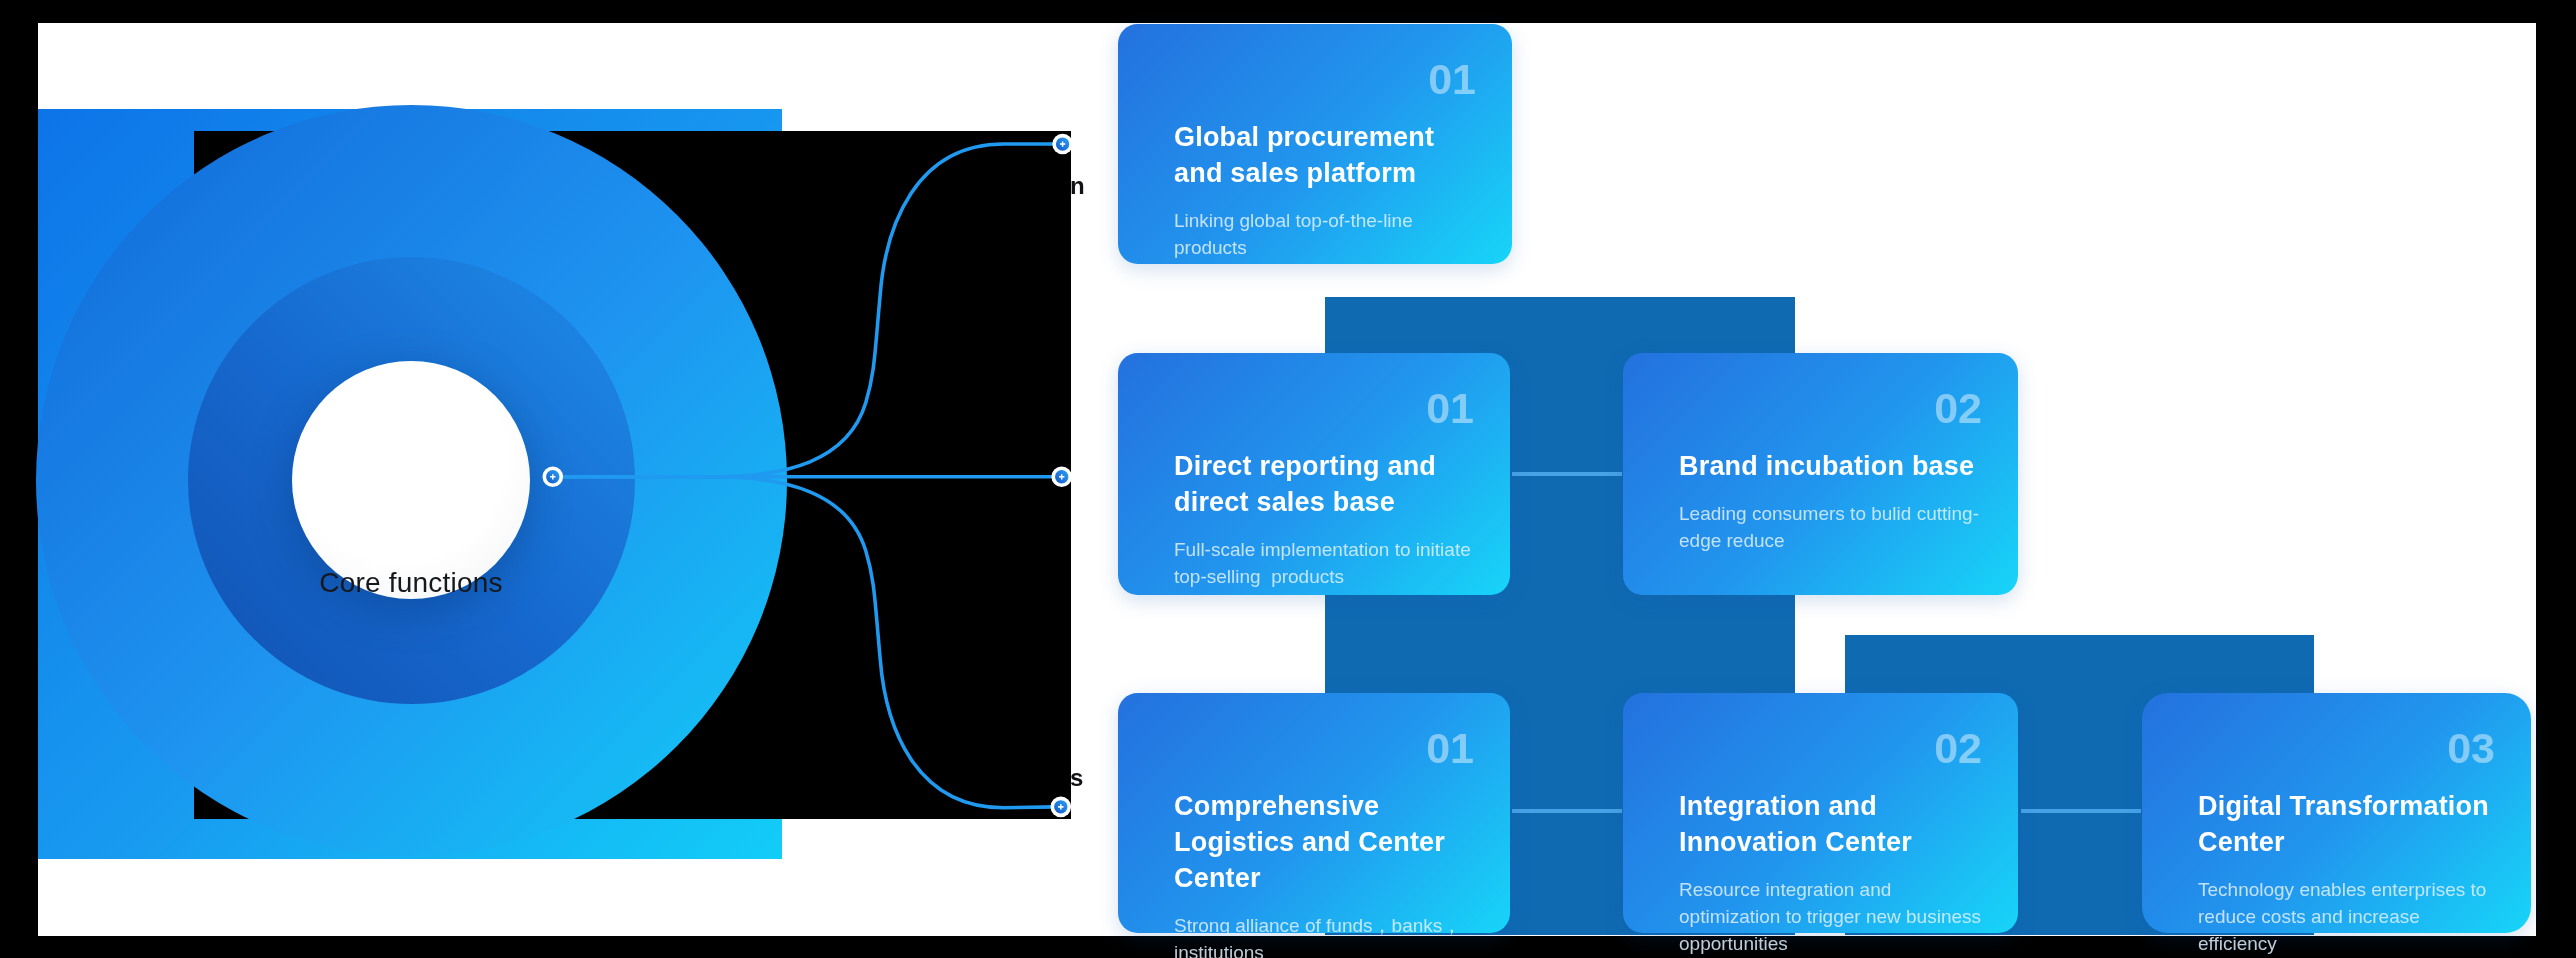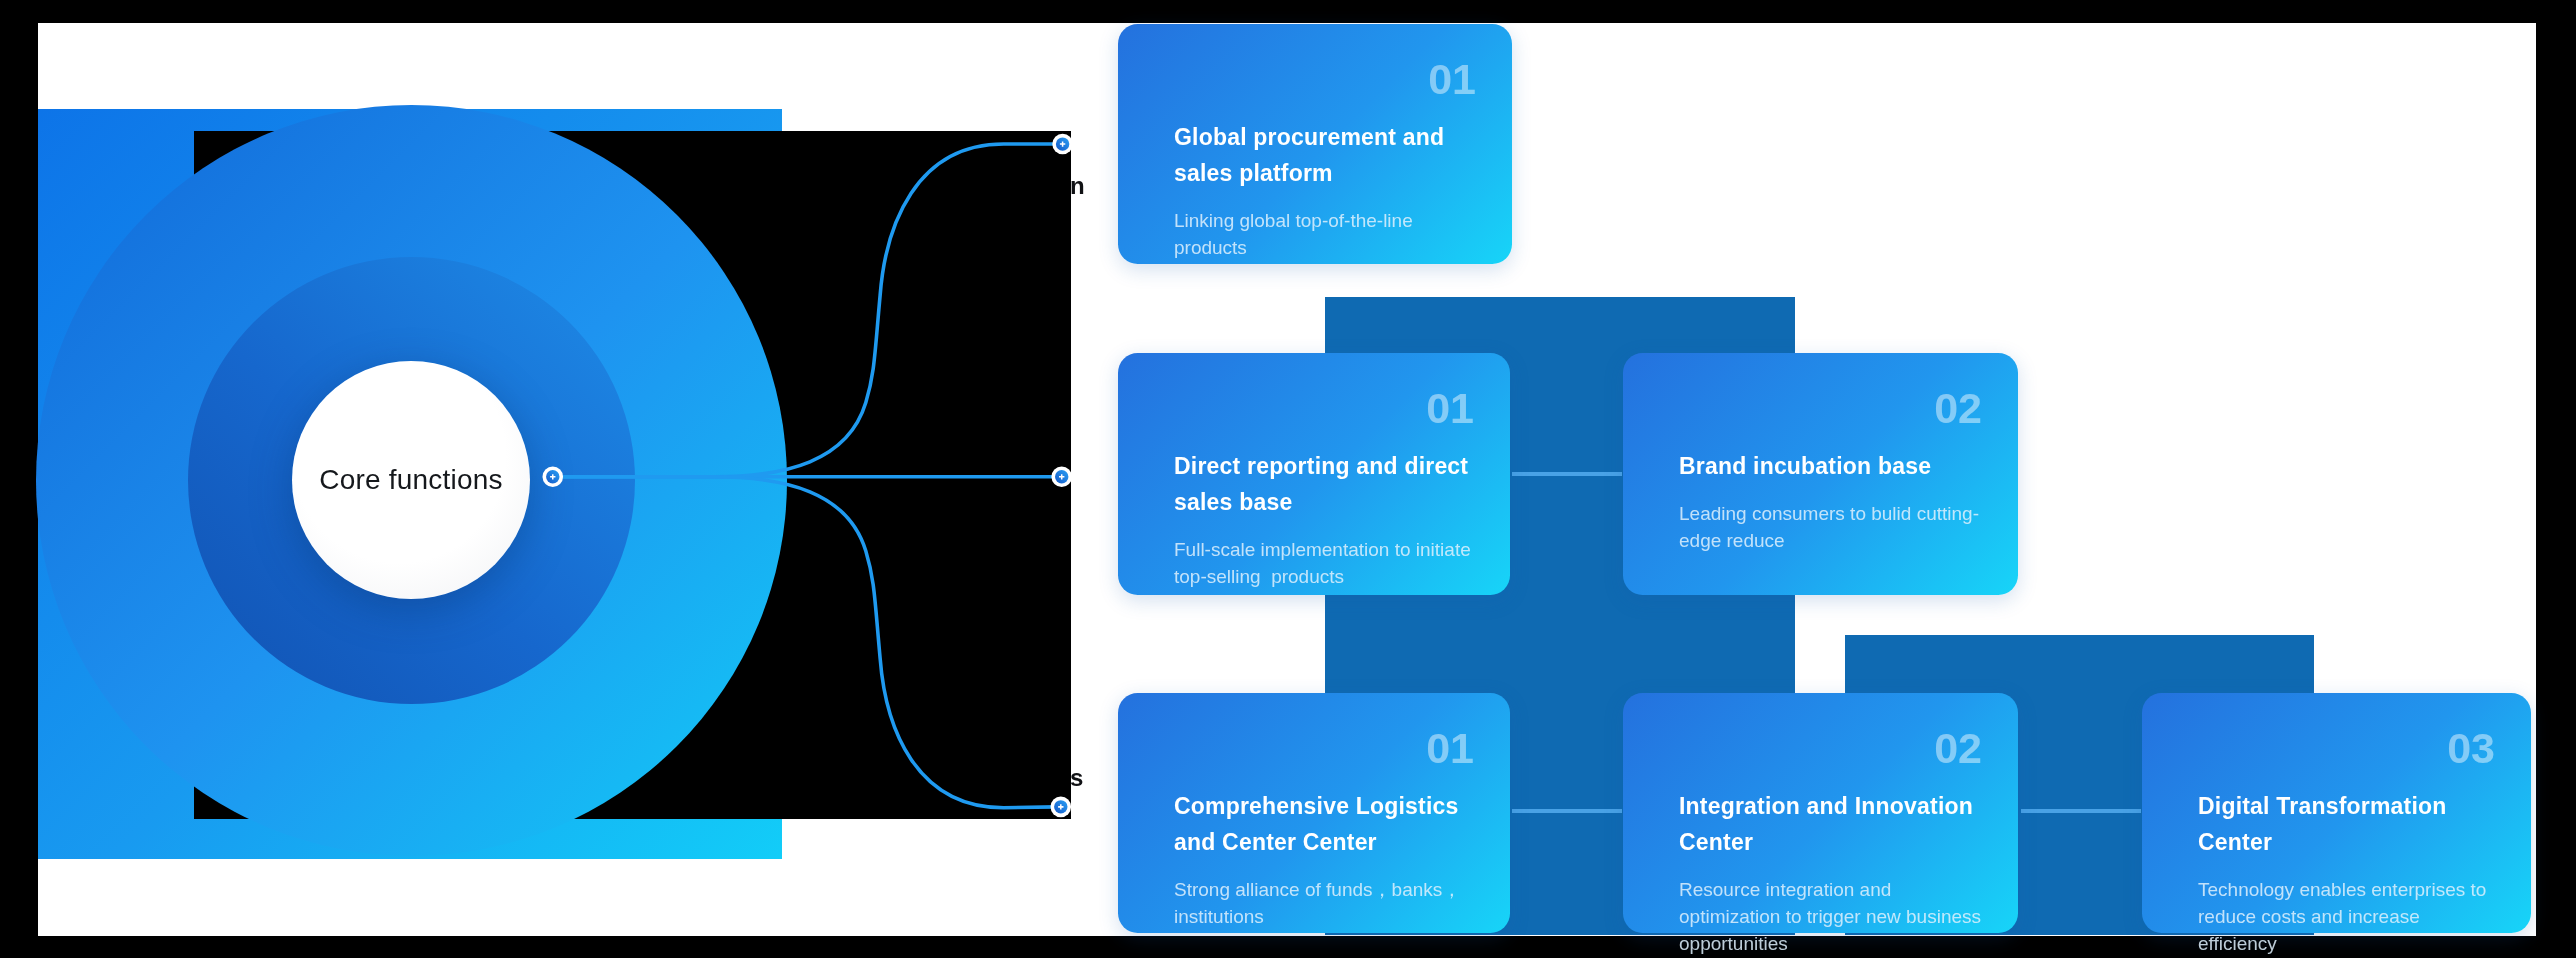--- a/index.html
+++ b/index.html
@@ -14,21 +14,21 @@
   .art-square{position:absolute;left:38px;top:109px;width:744px;height:750px;z-index:1;
       background:linear-gradient(135deg,#0d74e8 0%,#189af0 55%,#12cdf8 100%);}
   .art-board{position:absolute;left:194px;top:131px;width:877px;height:688px;background:#000;z-index:2;}
   .disc-outer{position:absolute;left:36px;top:105px;width:751px;height:751px;border-radius:50%;z-index:3;
       background:linear-gradient(135deg,#1168d8 0%,#1e93f0 52%,#12cbf6 100%);}
   .disc-inner{position:absolute;left:188px;top:257px;width:447px;height:447px;border-radius:50%;z-index:4;
       background:linear-gradient(45deg,#1152b2 0%,#1667cd 45%,#1e8ce8 100%);}
   .disc-core{position:absolute;left:292px;top:361px;width:238px;height:238px;border-radius:50%;z-index:5;
       background:radial-gradient(circle at 45% 40%,#ffffff 55%,#f3f4f6 88%,#e9ebee 100%);
       box-shadow:0 10.7px 41px rgba(6,48,104,0.35);
-      display:flex;align-items:center;justify-content:center;}
+      display:flex;align-items:flex-end;justify-content:center;}
   .core-label{font-size:28px;color:#15181c;letter-spacing:0.2px;}
 
   svg.connectors{position:absolute;left:0;top:0;z-index:6;pointer-events:none;}
 
   .frag{position:absolute;z-index:7;color:#101114;font-weight:700;font-size:24px;line-height:1;}
   .frag-top{left:1070px;top:174px;}
   .frag-bottom{left:1070px;top:766px;}
 
   
   .backrect{position:absolute;background:#0f6ab2;z-index:3;}
@@ -39,28 +39,28 @@
   .dash{position:absolute;height:3.6px;background:#49a2e6;z-index:4;}
   .dash-r2{left:1512px;top:472px;width:110px;}
   .dash-r3a{left:1512px;top:809px;width:110px;}
   .dash-r3b{left:2021px;top:809px;width:120px;}
 
   
   .card{position:absolute;border-radius:19.7px;z-index:5;color:#fff;padding:30px 36px 0 56px;
       background:linear-gradient(135deg,#2471de 0%,#2196ee 52%,#17d5f8 100%);
       box-shadow:0 5.4px 19.7px rgba(20,90,170,0.18);}
   .card-num{text-align:right;font-weight:700;font-size:43px;line-height:1;color:rgba(255,255,255,0.45);margin-top:3.6px;}
-  .card-title{margin-top:18px;font-weight:700;font-size:23px;line-height:36px;letter-spacing:0.2px;}
+  .card-title{margin-top:18px;font-weight:700;font-size:27px;line-height:36px;letter-spacing:0.2px;}
   .card-sub{margin-top:16px;font-size:19px;line-height:27px;color:rgba(222,240,253,0.85);white-space:pre-wrap;}
   .card-1{left:1118px;top:24px;width:394px;height:240px;}
   .card-2{left:1118px;top:353px;width:392px;height:242px;}
   .card-3{left:1623px;top:353px;width:395px;height:242px;}
   .card-4{left:1118px;top:693px;width:392px;height:240px;}
   .card-5{left:1623px;top:693px;width:395px;height:240px;}
-  .card-6{left:2142px;top:693px;width:389px;height:240px;}
+  .card-6{left:2142px;top:693px;width:389px;height:240px;border-radius:26px;}
 </style>
 </head>
 <body>
 
 <div class="stage">
 
   <div class="content-bg"></div>
 
   <div class="art-square"></div>
   <div class="art-board"></div>

